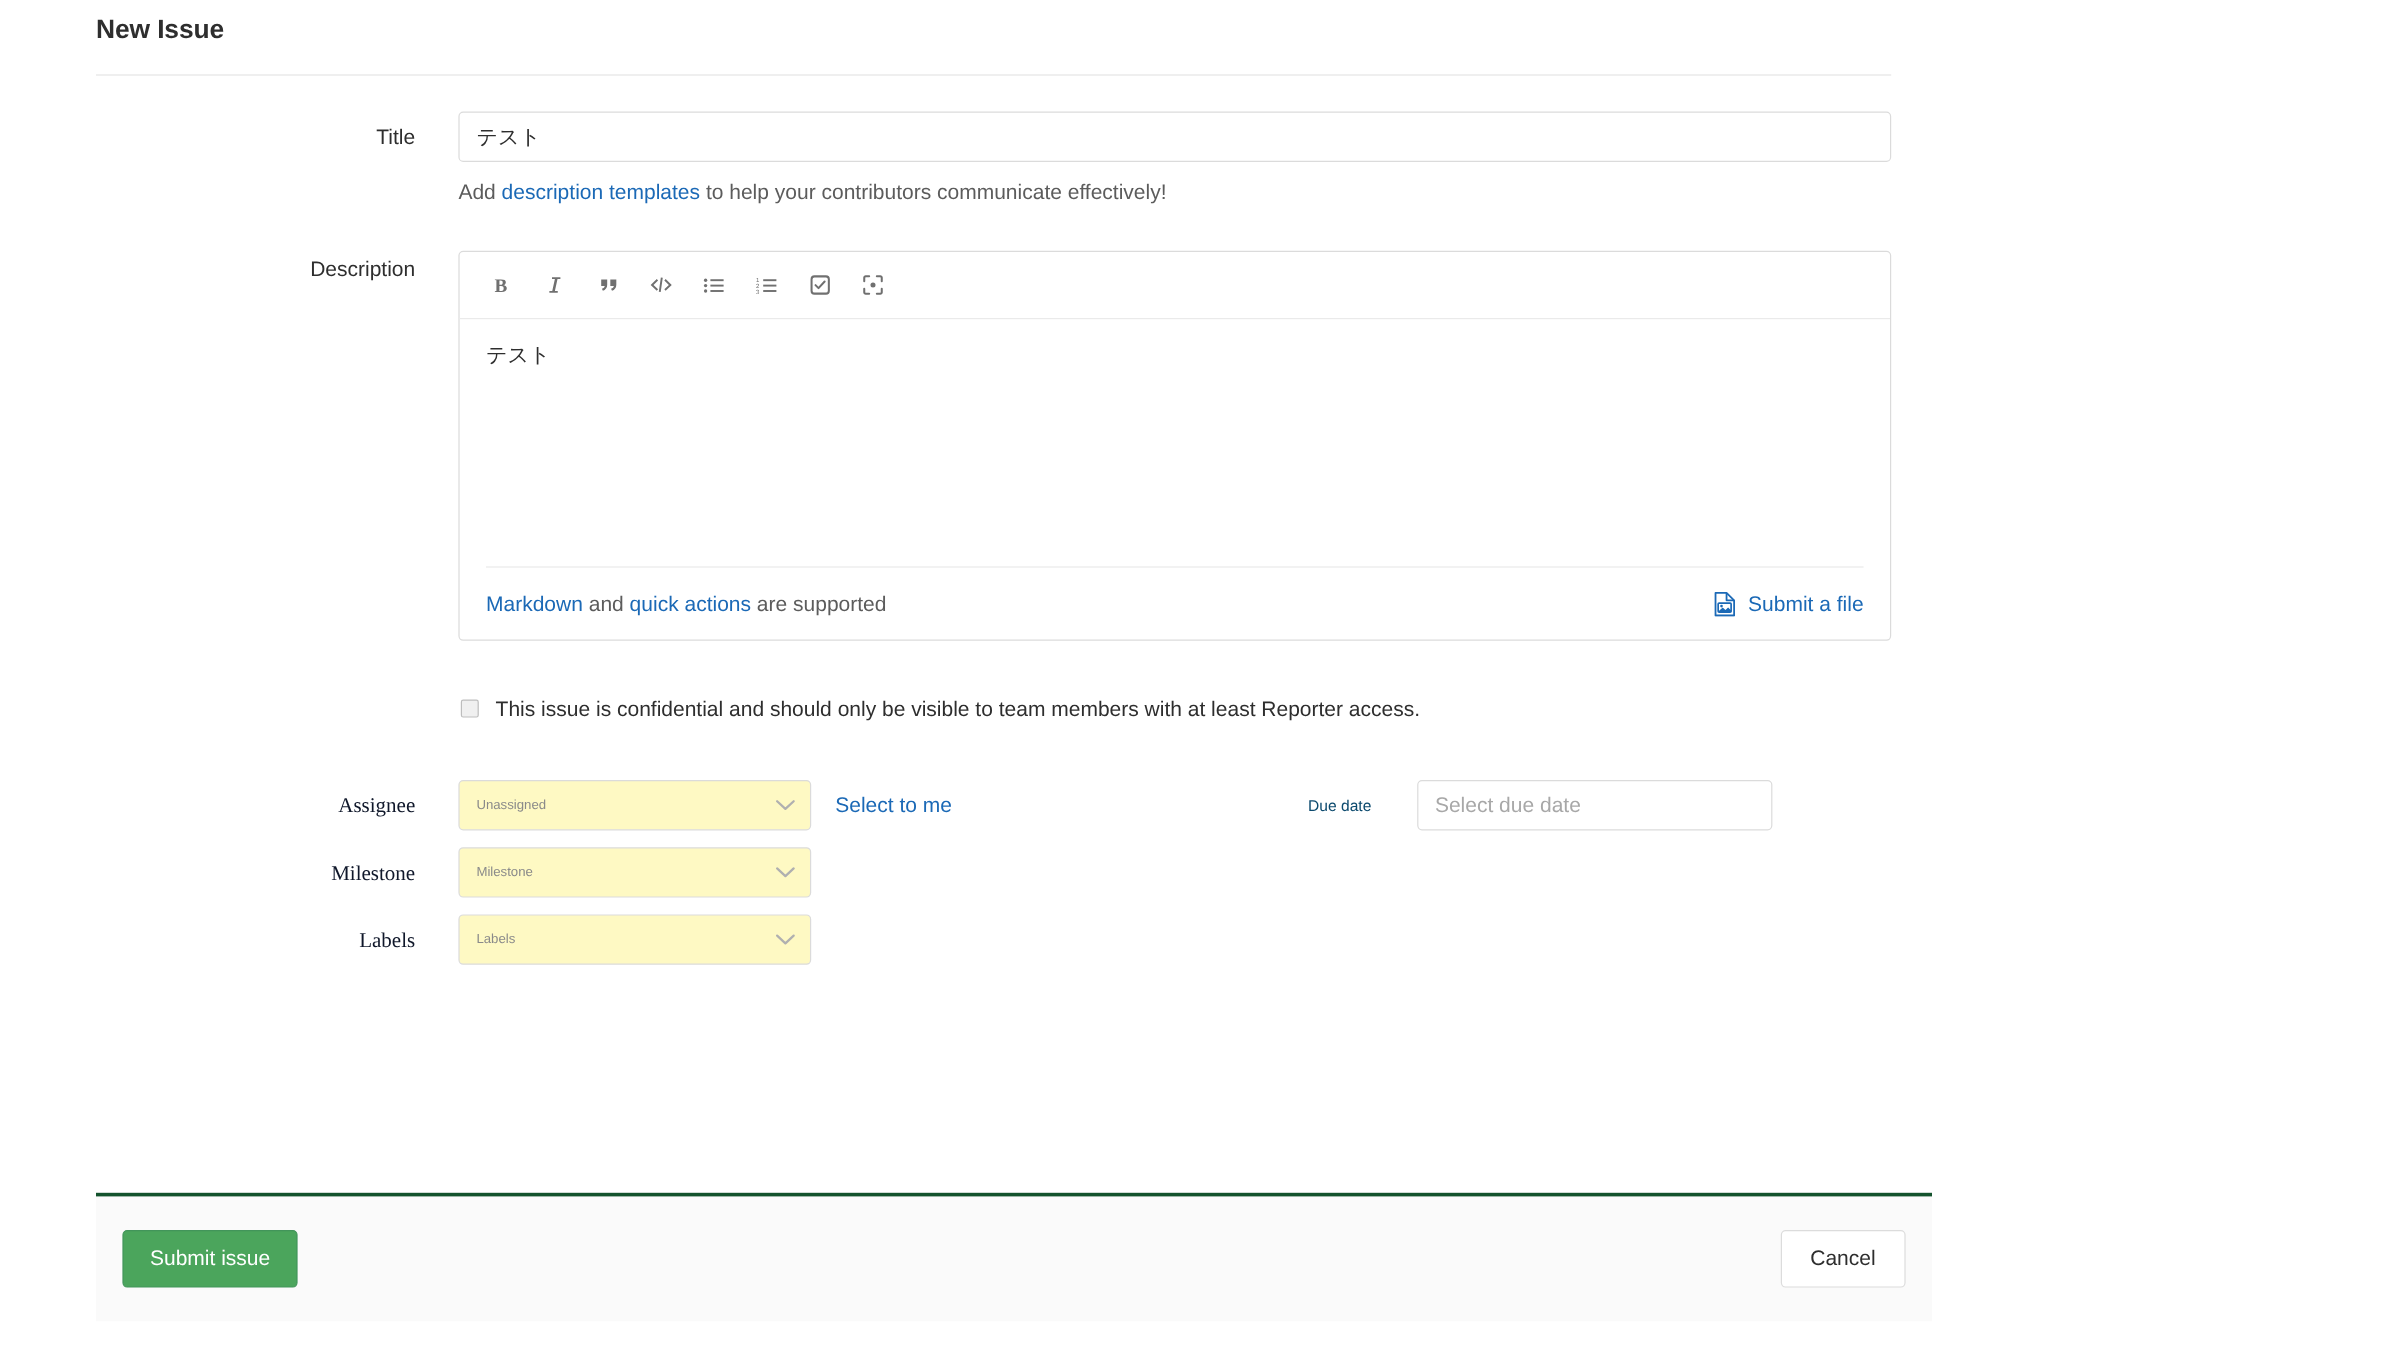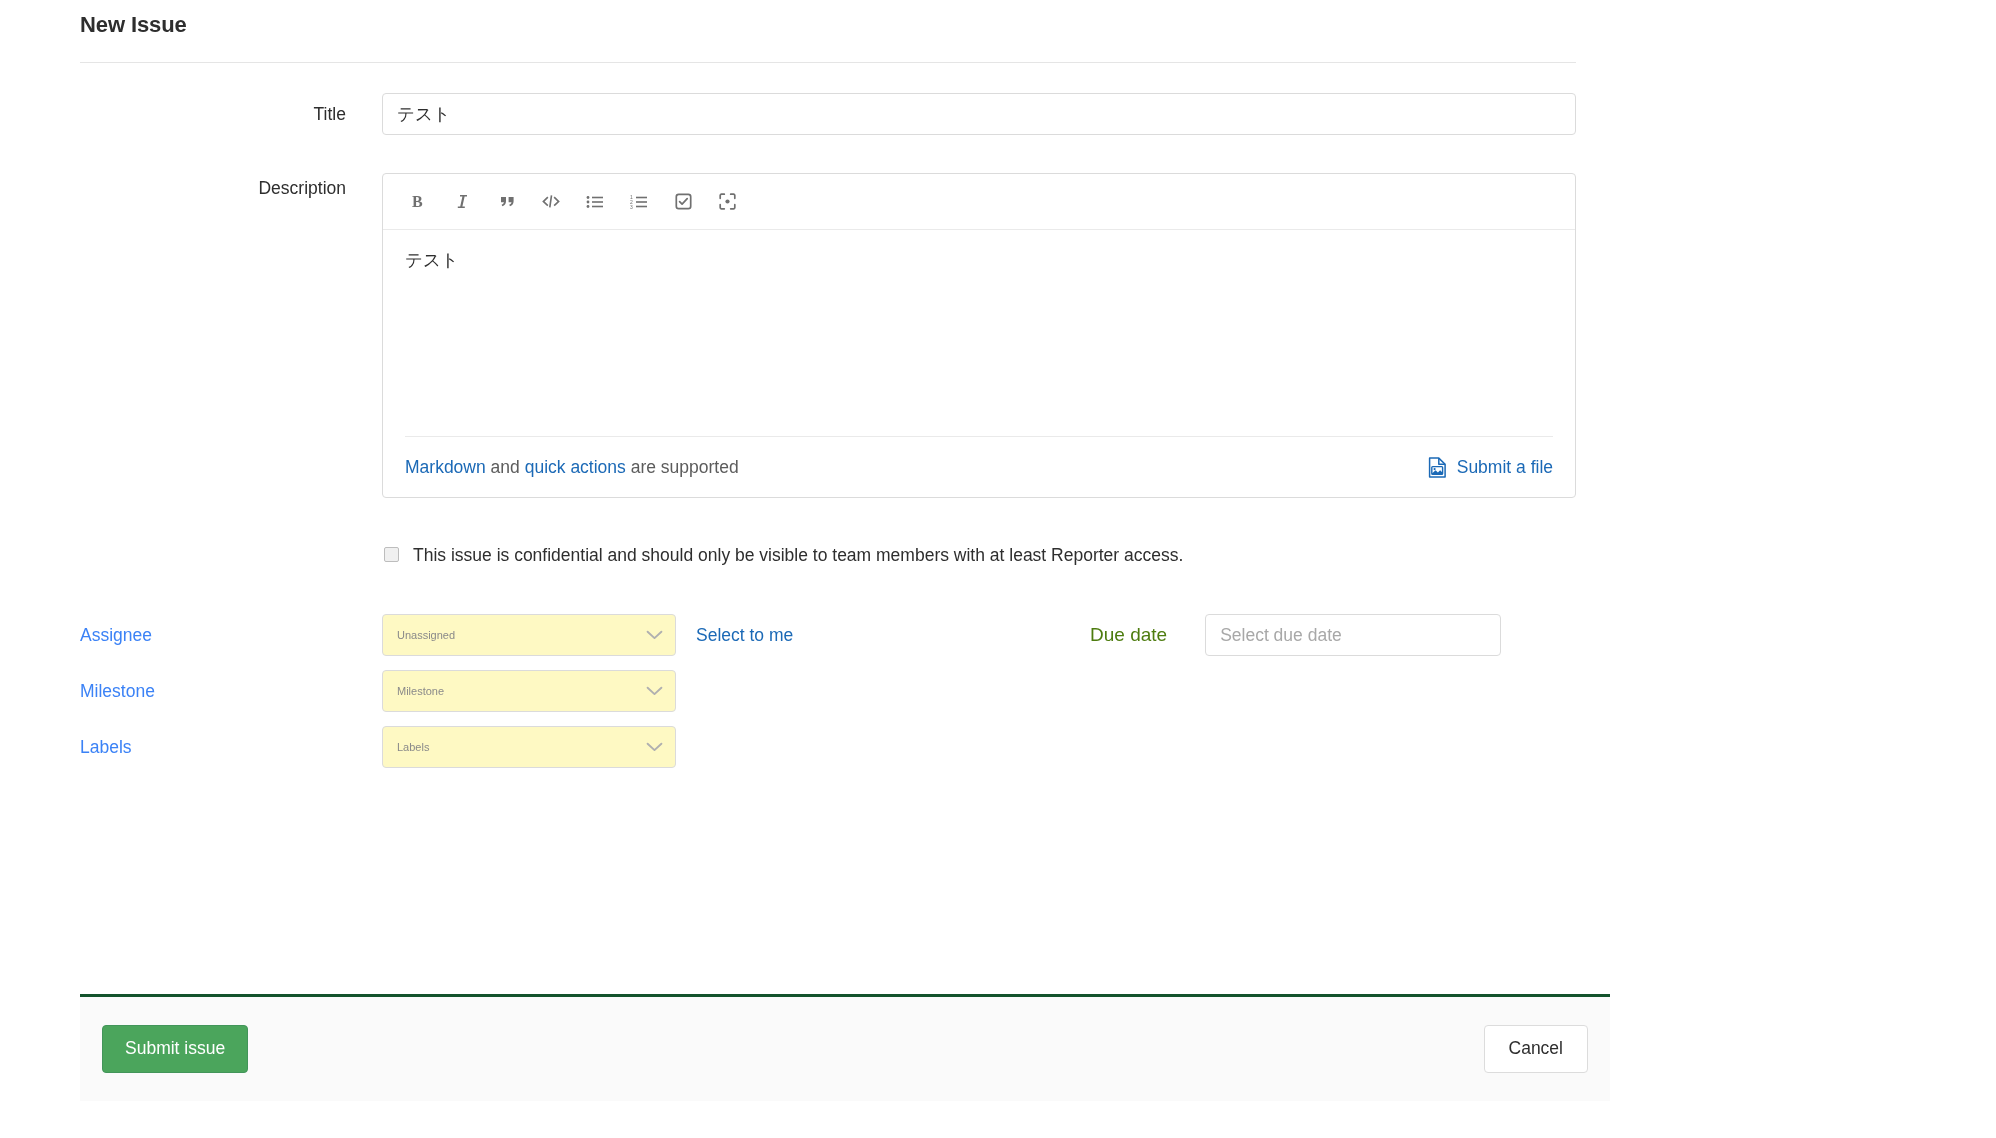--- a/index.html
+++ b/index.html
@@ -221,24 +221,26 @@
     position: relative;
   }
   .meta-row {
     display: flex;
     align-items: center;
     margin-bottom: 14px;
   }
   .meta-label {
     width: 302px;
     flex: 0 0 302px;
+    text-align: right;
     padding-right: 36px;
     box-sizing: border-box;
     font-size: 17.5px;
-    color: #3b82f6;
+    color: #0f172a;
+    font-family: Liberation Serif, serif;
   }
   .select-box {
     position: relative;
     width: 294px;
     height: 42px;
     box-sizing: border-box;
     border: 1px solid #dbdbdb;
     border-radius: 4px;
     background: #fef9c3;
     display: flex;
@@ -263,22 +265,22 @@
   }
 
   .due-wrap {
     position: absolute;
     left: 1010px;
     top: 0;
     display: flex;
     align-items: center;
   }
   .due-label {
-    font-size: 19px;
-    color: #4d7c0f;
+    font-size: 13px;
+    color: #0c4a6e;
     margin-right: 38px;
   }
   .due-input {
     width: 296px;
     height: 42px;
     box-sizing: border-box;
     border: 1px solid #dbdbdb;
     border-radius: 4px;
     background: #ffffff;
     padding: 6px 14px;
@@ -335,20 +337,21 @@
     <h1 class="page-title">New Issue</h1>
   </div>
   <div class="header-rule"></div>
 
   <div class="form-body">
 
     <div class="form-row row-title">
       <div class="form-label">Title</div>
       <div class="form-field">
         <input class="title-input" type="text" value="テスト" placeholder="Title" style="">
+        <div class="hint-line"><span>Add </span><a class="link" href="#">description templates</a><span> to help your contributors communicate effectively!</span></div>
       </div>
     </div>
 
     <div class="form-row row-description">
       <div class="form-label">Description</div>
       <div class="form-field">
         <div class="md-area">
 
           <div class="md-header">
 

